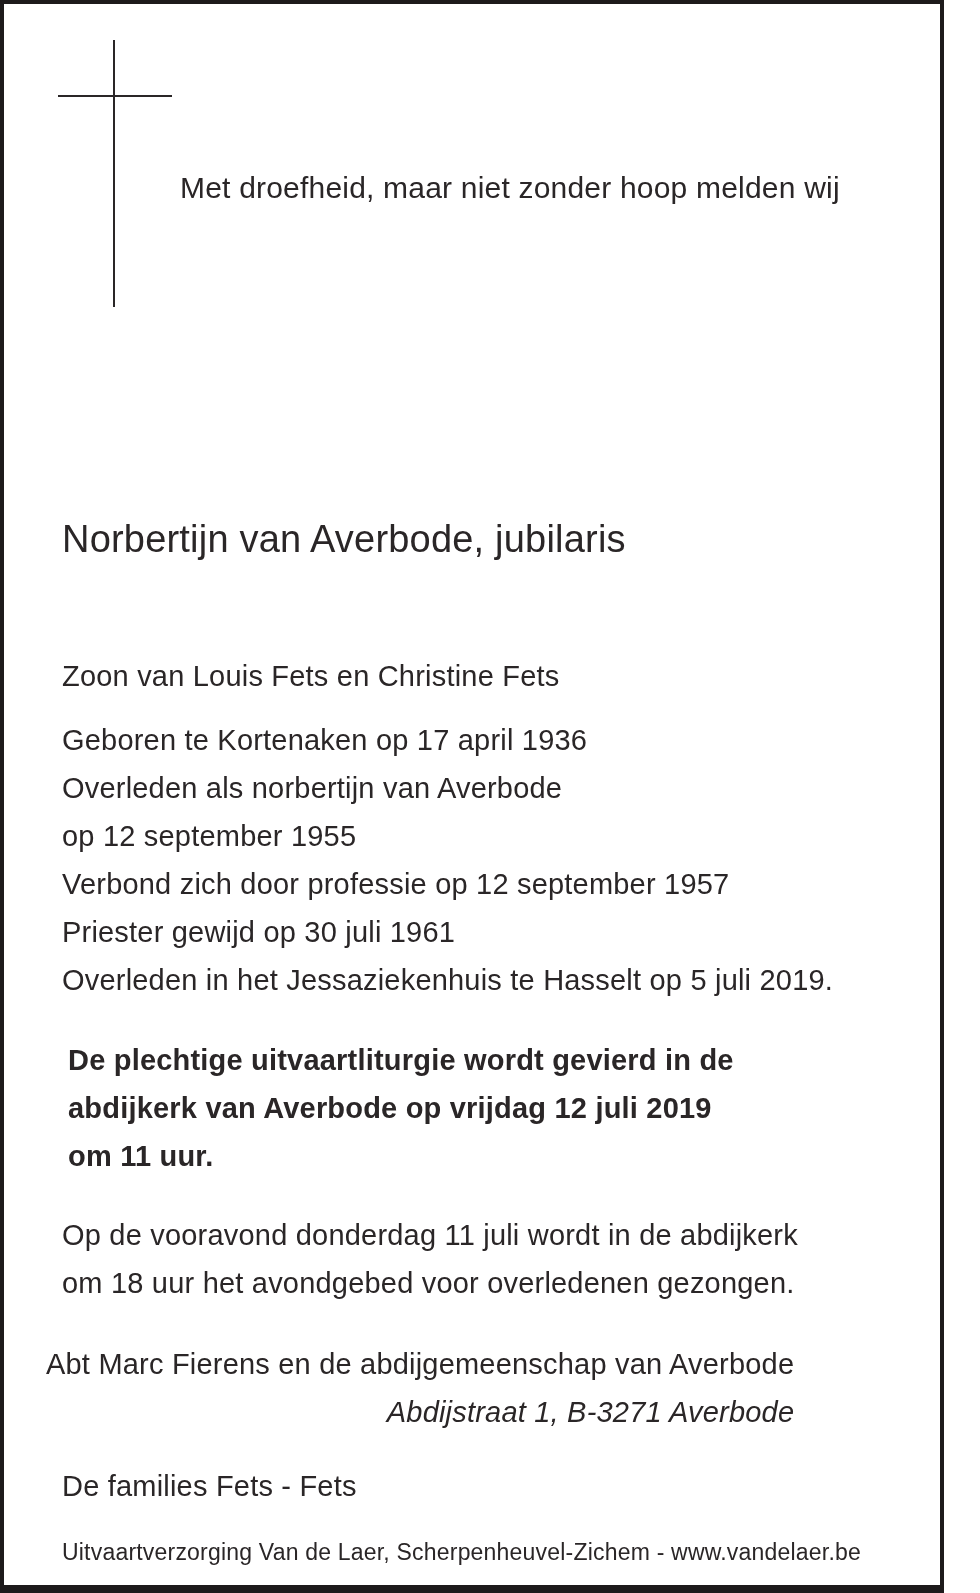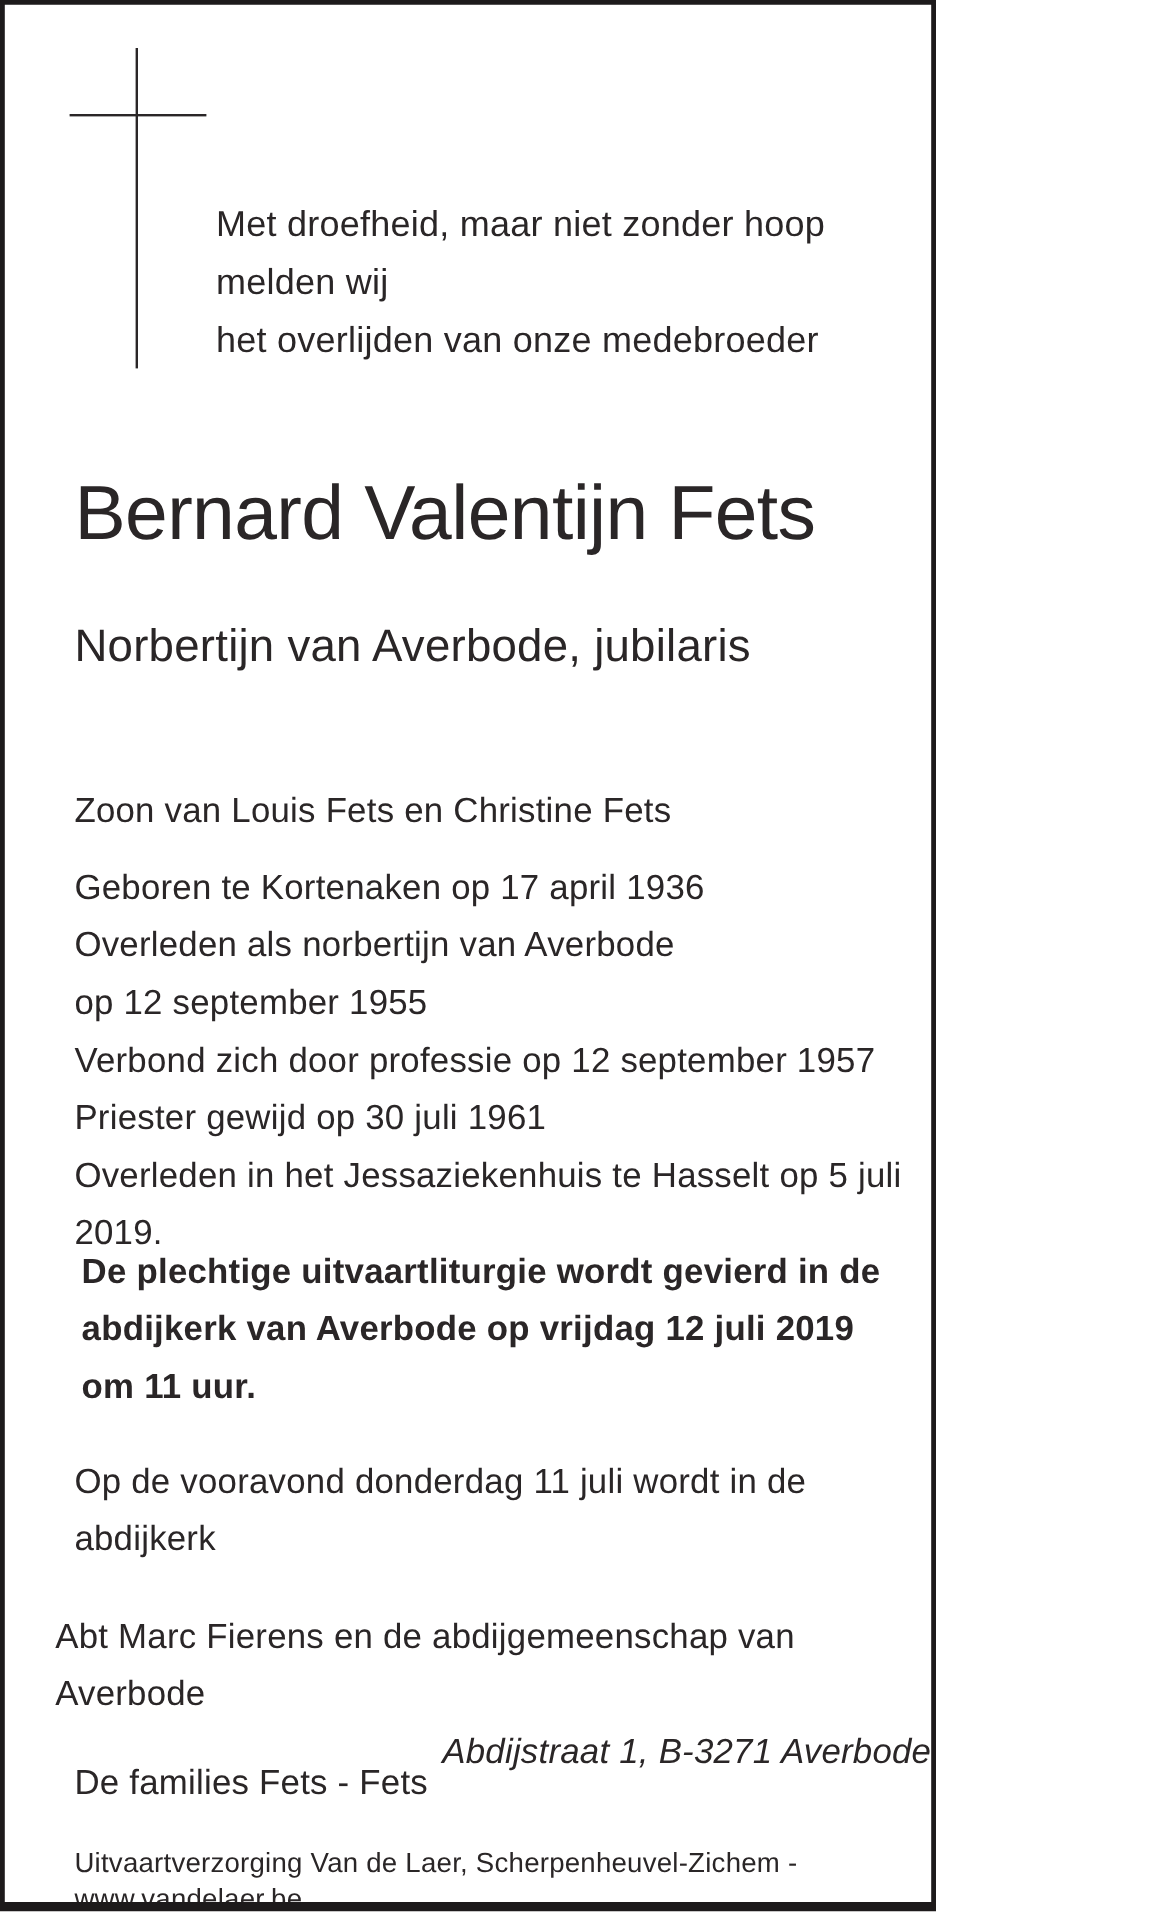--- a/index.html
+++ b/index.html
@@ -2,21 +2,21 @@
 <html><head>
 <meta charset="utf-8">
 <style>
   html, body {
     margin: 0;
     padding: 0;
     background: #ffffff;
   }
   .page {
     position: relative;
-    width: 780px;
+    width: 944px;
     height: 1593px;
     box-sizing: border-box;
     background: #ffffff;
     border: 4px solid #1d1a1b;
     border-bottom-width: 8px;
     font-family: "Liberation Sans", sans-serif;
     color: #2a2627;
     overflow: hidden;
   }
   .abs { position: absolute; }
@@ -95,24 +95,22 @@
 
 <div class="page">
 
   <div>
     <div class="cross-v"></div>
     <div class="cross-h"></div>
   </div>
 
   <div class="abs intro">
     <div>Met droefheid, maar niet zonder hoop melden wij</div>
-    <div>het overlijden van onze medebroeder</div>
   </div>
 
-  <h1 class="abs title">Bernard Valentijn Fets</h1>
 
   <div class="abs subtitle">Norbertijn van Averbode, jubilaris</div>
 
   <div class="abs body-text family-line">Zoon van Louis Fets en Christine Fets</div>
 
   <div class="abs body-text life-events">
     <div>Geboren te Kortenaken op 17 april 1936</div>
     <div>Overleden als norbertijn van Averbode</div>
     <div>op 12 september 1955</div>
     <div>Verbond zich door professie op 12 september 1957</div>
@@ -121,20 +119,21 @@
   </div>
 
   <div class="abs body-text funeral">
     <div>De plechtige uitvaartliturgie wordt gevierd in de</div>
     <div>abdijkerk van Averbode op vrijdag 12 juli 2019</div>
     <div>om 11 uur.</div>
   </div>
 
   <div class="abs body-text vigil">
     <div>Op de vooravond donderdag 11 juli wordt in de abdijkerk</div>
+    <div>om 18 uur het avondgebed voor overledenen gezongen.</div>
   </div>
 
   <div class="abs body-text mourners">
     <div>Abt Marc Fierens en de abdijgemeenschap van Averbode</div>
     <div class="address">Abdijstraat 1, B-3271 Averbode</div>
   </div>
 
   <div class="abs body-text families-line">De families Fets - Fets</div>
 
   <div class="abs footer-line">Uitvaartverzorging Van de Laer, Scherpenheuvel-Zichem - www.vandelaer.be</div>

